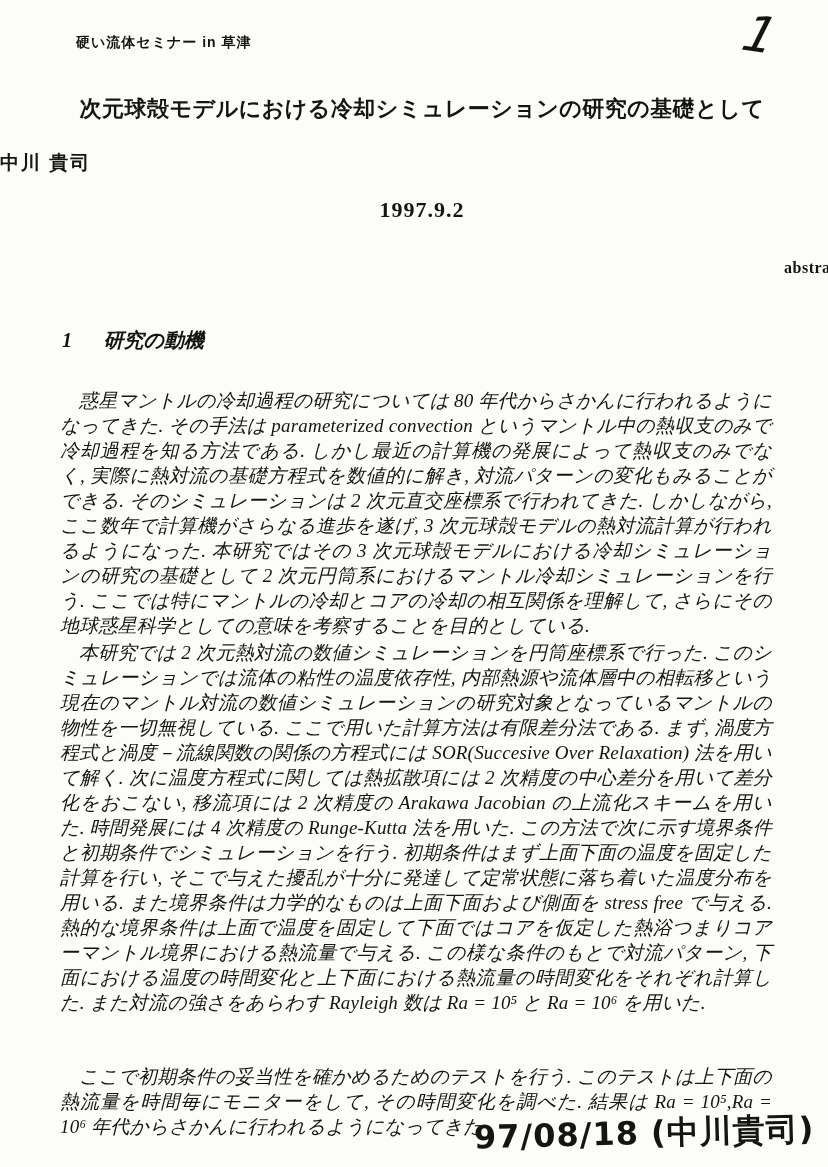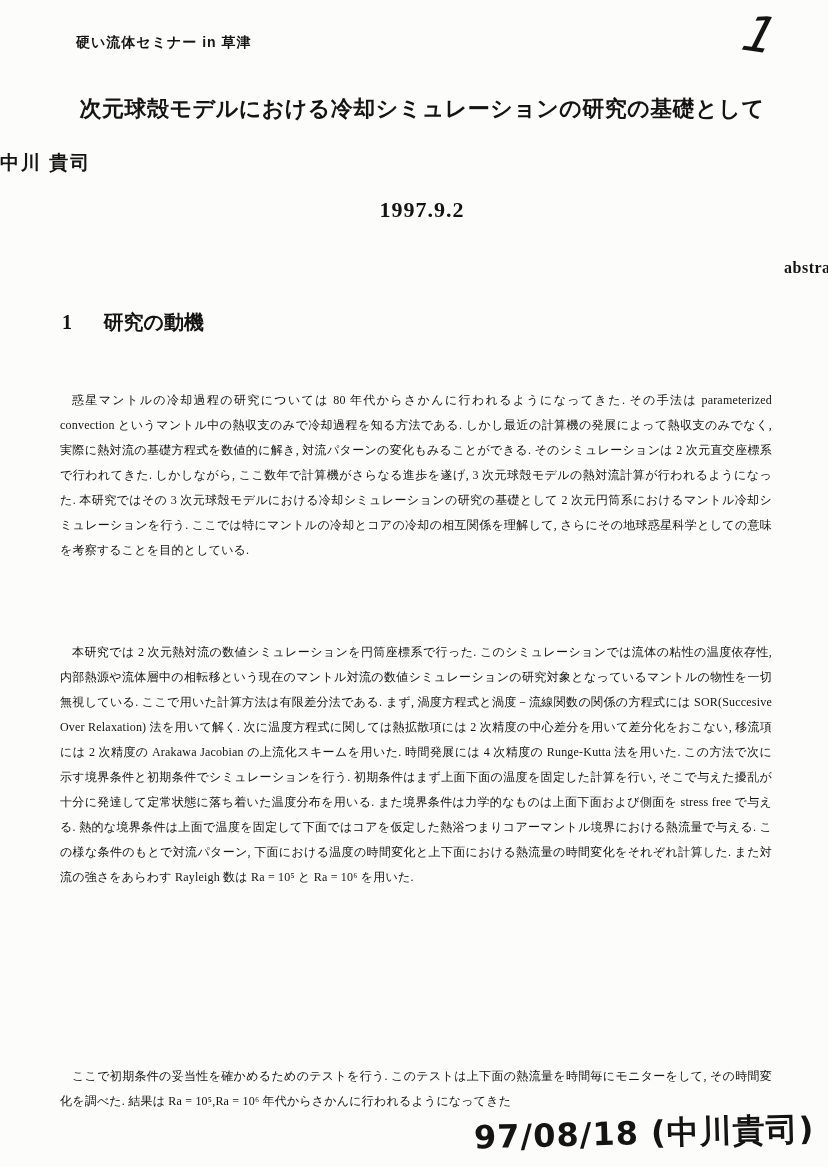--- a/index.html
+++ b/index.html
@@ -56,28 +56,29 @@
     position: absolute; top: 259px; left: 0; width: 100%;
     text-align: right;
     font-size: 16px; font-weight: 700; letter-spacing: 0.5px;
   }
   .section-heading {
     position: absolute; left: 62px;
     font-family: "Liberation Sans", "DejaVu Sans", sans-serif;
     font-size: 20px; font-weight: 700;
   }
   .section-heading .sec-num { display: inline-block; margin-right: 26px; font-family: "Liberation Serif", serif; font-weight: 700; }
-  .sh1 { top: 309px; }
+  .sh1 { top: 327px; font-style: italic; }
   .sh2 { top: 612px; }
   .sh3 { top: 1004px; }
   .body-para {
     position: absolute; left: 60px; width: 712px; margin: 0;
-    font-size: 12px; line-height: 25px;
+    font-size: 19px; line-height: 25px;
     text-align: justify; text-indent: 1em;
     letter-spacing: 0.2px;
+    font-style: italic;
   }
   .bp1 { top: 388px; }
   .bp2 { top: 640px; }
   .bp3 { top: 1064px; }
   .hand-note {
     position: absolute; left: 474px; top: 1112px; width: 340px;
     font-family: "DejaVu Sans", sans-serif;
     font-size: 32px; font-weight: 700; letter-spacing: 1px;
     transform: rotate(-1.5deg);
     white-space: nowrap;

